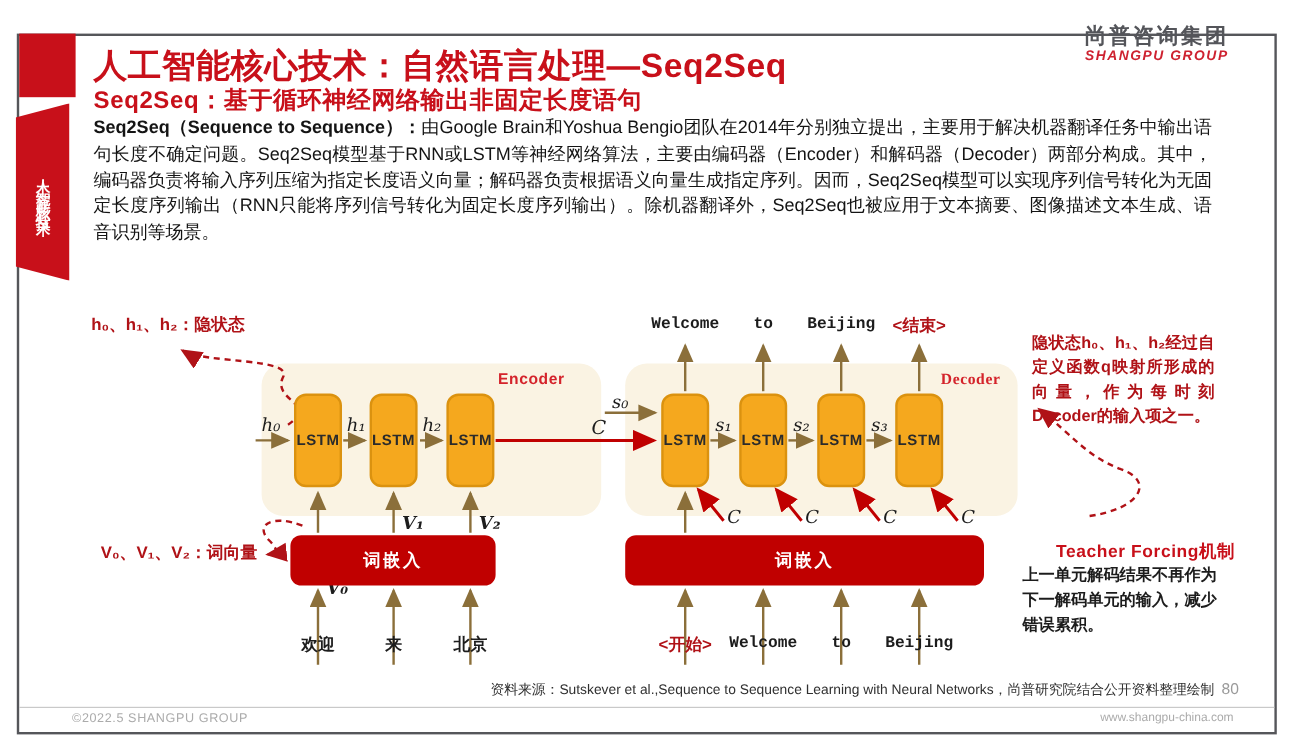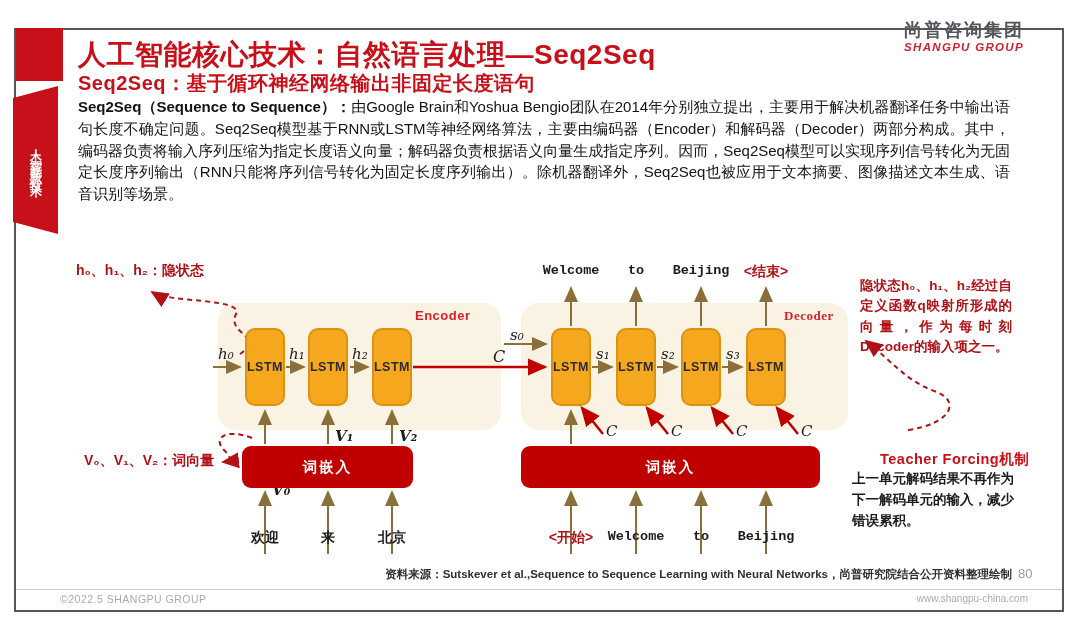--- a/index.html
+++ b/index.html
@@ -28,21 +28,21 @@
   .math{font-family:"DejaVu Serif","Liberation Serif",serif;font-style:italic;color:#1c1c1c;font-size:15px;}
   .math-b{font-weight:bold;}
   .word{font-family:"Liberation Mono","DejaVu Sans Mono",monospace;font-size:13.5px;font-weight:bold;color:#1c1c1c;transform:translateX(-50%);white-space:nowrap;}
   .word-cn{font-family:"Liberation Sans","DejaVu Sans",sans-serif;font-size:14px;}
   .tag-red{color:#b01217;}
   .enc-dec-label{font-size:13px;font-weight:bold;color:#d4232b;letter-spacing:0.5px;}
   .note-red{color:#b01217;font-weight:bold;font-size:14px;white-space:nowrap;}
   .note-block{color:#b01217;font-weight:bold;font-size:13.5px;line-height:1.5;text-align:justify;}
   .tf-title{color:#c8101a;font-weight:bold;font-size:14.5px;white-space:nowrap;letter-spacing:0.5px;}
   .tf-body{color:#1c1c1c;font-weight:bold;font-size:13.5px;line-height:1.55;text-align:justify;}
-  .source-row{left:300px;top:567px;width:712px;text-align:right;font-size:11.5px;font-weight:bold;color:#303030;white-space:nowrap;}
+  .source-row{left:300px;top:567px;width:712px;text-align:right;font-size:11.5px;font-weight:normal;color:#303030;white-space:nowrap;}
   .page-num{left:1018px;top:566px;font-size:13px;color:#9a9a9a;}
   .footer-line{left:16px;top:589px;width:1046px;height:1px;background:#c9c9c9;}
   .copyright{left:60px;top:593px;font-size:10.5px;color:#ababab;letter-spacing:0.5px;}
   .website{right:52px;top:593px;font-size:10px;color:#ababab;}
 </style>
 </head>
 <body>
 
 <div class="stage">
 

